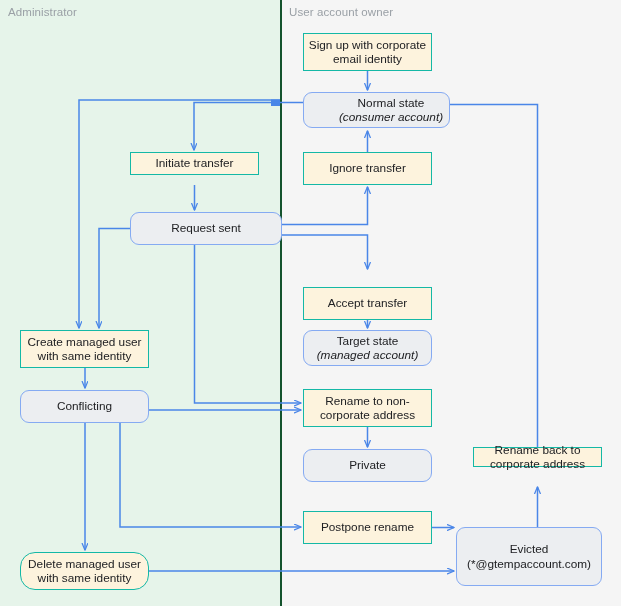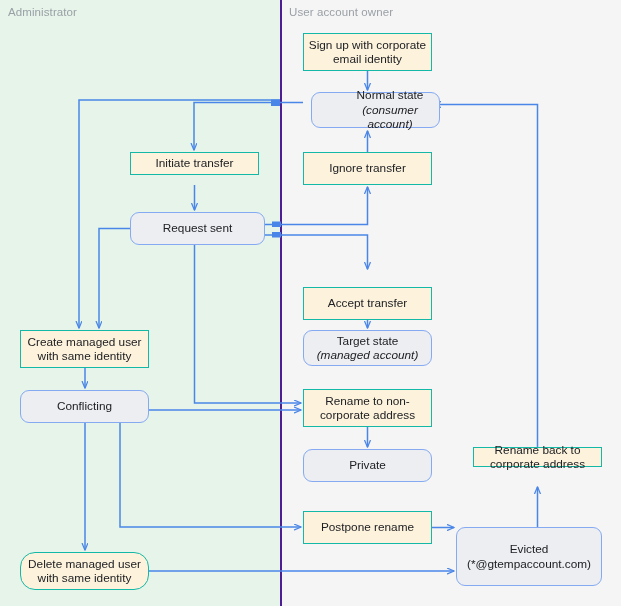--- a/index.html
+++ b/index.html
@@ -1,17 +1,17 @@
 <!DOCTYPE html>
 <html><head>
 <meta charset="utf-8">
 <style>
   html,body{margin:0;padding:0;background:#ffffff;}
   body{font-family:"Liberation Sans",sans-serif;}
-  #canvas{position:relative;width:621px;height:606px;overflow:hidden;background:#4c1d95;}
+  #canvas{position:relative;width:621px;height:606px;overflow:hidden;background:#14532d;}
 
   .lane{position:absolute;top:0;height:606px;}
   #lane-admin{left:0;width:280px;background:#e6f4ea;}
   #lane-user{left:282px;width:339px;background:#f5f5f5;}
 
   .lane-title{position:absolute;top:6px;font-size:11.5px;color:#9aa0a6;letter-spacing:.1px;white-space:nowrap;}
   #lane-admin-title{left:8px;}
   #lane-user-title{left:289px;}
 
   #edges{position:absolute;left:0;top:0;width:621px;height:606px;}
@@ -87,40 +87,40 @@
     </g>
   </svg>
 
   <div class="node action" style="left:303px;top:33px;width:129px;height:38px;">
     <div>
         <span class="ln">Sign up with corporate</span>
         <span class="ln">email identity</span>
       </div>
   </div>
 
-  <div class="node state" style="left:311px;top:92px;width:129px;height:36px;padding-left:29px;">
+  <div class="node state" style="left:303px;top:92px;width:147px;height:36px;padding-left:29px;">
     <div>
         <span class="ln">Normal state</span>
         <span class="ln it">(consumer account)</span>
       </div>
   </div>
 
   <div class="node action" style="left:130px;top:152px;width:129px;height:23px;">
     <div>
         <span class="ln">Initiate transfer</span>
       </div>
   </div>
 
   <div class="node action" style="left:303px;top:152px;width:129px;height:33px;">
     <div>
         <span class="ln">Ignore transfer</span>
       </div>
   </div>
 
-  <div class="node state" style="left:130px;top:212px;width:135px;height:33px;">
+  <div class="node state" style="left:130px;top:212px;width:152px;height:33px;">
     <div>
         <span class="ln">Request sent</span>
       </div>
   </div>
 
   <div class="node action" style="left:303px;top:271px;width:129px;height:33px;margin-top:16px;">
     <div>
         <span class="ln">Accept transfer</span>
       </div>
   </div>

